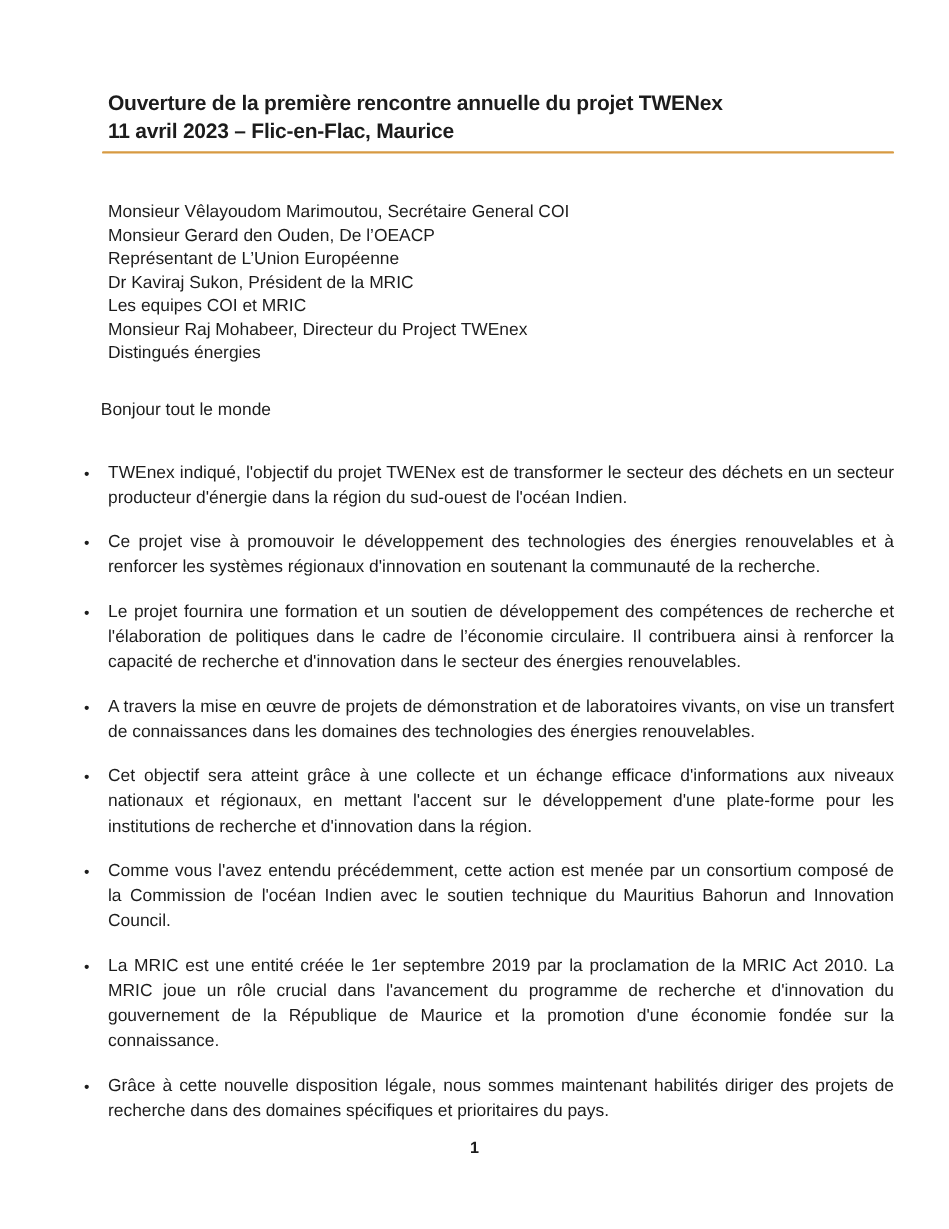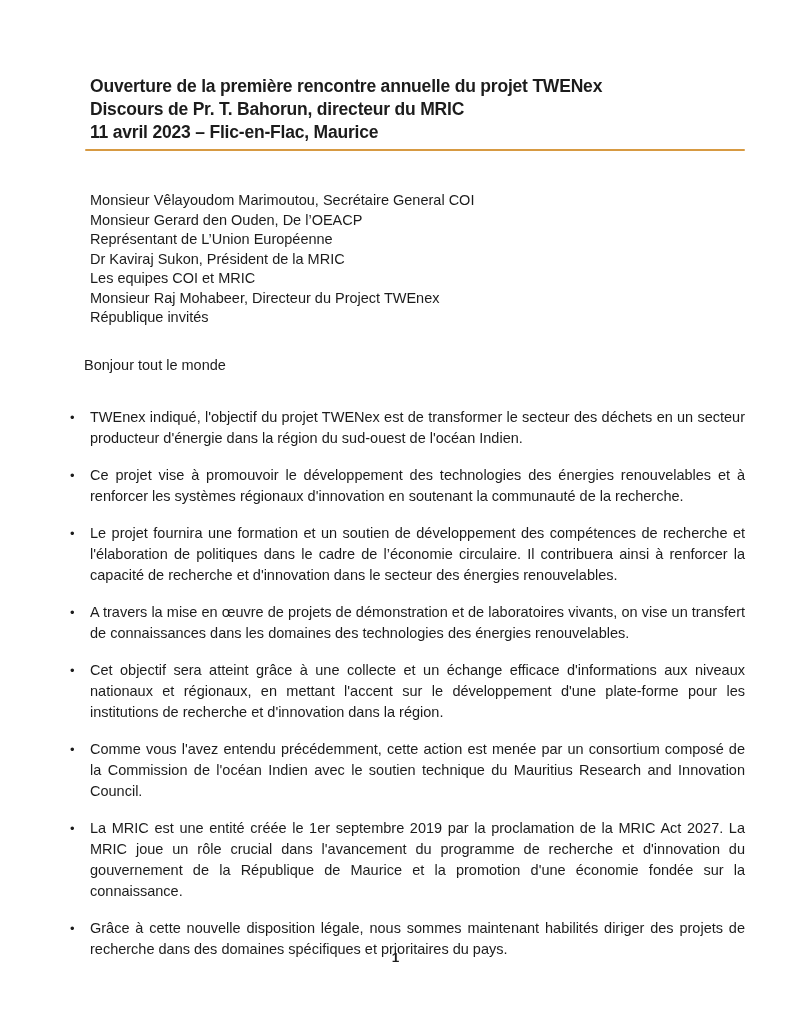--- a/index.html
+++ b/index.html
@@ -75,33 +75,32 @@
     font-weight: bold;
   }
 </style>
 </head>
 <body>
 
 <div class="page">
 
   <div class="header">
     <div class="title-line">Ouverture de la première rencontre annuelle du projet TWENex</div>
-    <div class="title-line">Discours de Pr. T. Bahorun, directeur du MRIC</div>
     <div class="title-line">11 avril 2023 – Flic-en-Flac, Maurice</div>
     <hr class="rule" style="background: rgb(215, 154, 66);">
   </div>
 
   <div class="salutations">
     <div class="salutation-line">Monsieur Vêlayoudom Marimoutou, Secrétaire General COI</div>
     <div class="salutation-line">Monsieur Gerard den Ouden, De l’OEACP</div>
     <div class="salutation-line">Représentant de L’Union Européenne</div>
     <div class="salutation-line">Dr Kaviraj Sukon, Président de la MRIC</div>
     <div class="salutation-line">Les equipes COI et MRIC</div>
     <div class="salutation-line">Monsieur Raj Mohabeer, Directeur du Project TWEnex</div>
-    <div class="salutation-line">République invités</div>
+    <div class="salutation-line">Distingués énergies</div>
   </div>
 
   <p class="greeting">Bonjour tout le monde</p>
 
   <ul class="bullets">
     <li class="bullet-item">
       <span class="bullet-marker">•</span>
       <span class="bullet-text">TWEnex indiqué, l'objectif du projet TWENex est de transformer le secteur des déchets en un secteur producteur d'énergie dans la région du sud-ouest de l'océan Indien.</span>
     </li>
     <li class="bullet-item">
@@ -115,25 +114,25 @@
     <li class="bullet-item">
       <span class="bullet-marker">•</span>
       <span class="bullet-text">A travers la mise en œuvre de projets de démonstration et de laboratoires vivants, on vise un transfert de connaissances dans les domaines des technologies des énergies renouvelables.</span>
     </li>
     <li class="bullet-item">
       <span class="bullet-marker">•</span>
       <span class="bullet-text">Cet objectif sera atteint grâce à une collecte et un échange efficace d'informations aux niveaux nationaux et régionaux, en mettant l'accent sur le développement d'une plate-forme pour les institutions de recherche et d'innovation dans la région.</span>
     </li>
     <li class="bullet-item">
       <span class="bullet-marker">•</span>
-      <span class="bullet-text">Comme vous l'avez entendu précédemment, cette action est menée par un consortium composé de la Commission de l'océan Indien avec le soutien technique du Mauritius Research and Innovation Council.</span>
+      <span class="bullet-text">Comme vous l'avez entendu précédemment, cette action est menée par un consortium composé de la Commission de l'océan Indien avec le soutien technique du Mauritius Bahorun and Innovation Council.</span>
     </li>
     <li class="bullet-item">
       <span class="bullet-marker">•</span>
-      <span class="bullet-text">La MRIC est une entité créée le 1er septembre 2019 par la proclamation de la MRIC Act 2027. La MRIC joue un rôle crucial dans l'avancement du programme de recherche et d'innovation du gouvernement de la République de Maurice et la promotion d'une économie fondée sur la connaissance.</span>
+      <span class="bullet-text">La MRIC est une entité créée le 1er septembre 2019 par la proclamation de la MRIC Act 2010. La MRIC joue un rôle crucial dans l'avancement du programme de recherche et d'innovation du gouvernement de la République de Maurice et la promotion d'une économie fondée sur la connaissance.</span>
     </li>
     <li class="bullet-item">
       <span class="bullet-marker">•</span>
       <span class="bullet-text">Grâce à cette nouvelle disposition légale, nous sommes maintenant habilités diriger des projets de recherche dans des domaines spécifiques et prioritaires du pays.</span>
     </li>
   </ul>
 
   <div class="footer">
     <span class="page-number">1</span>
   </div>

